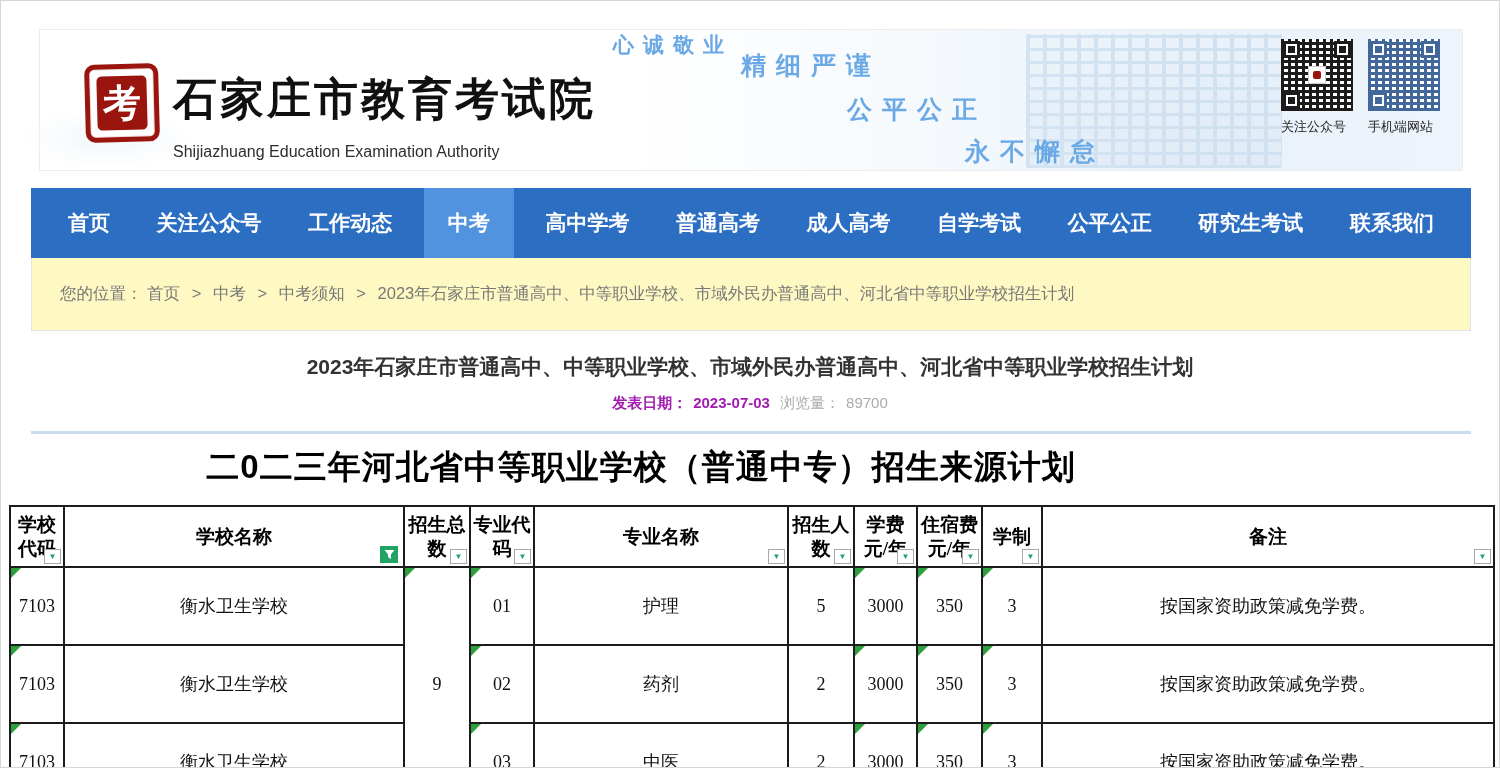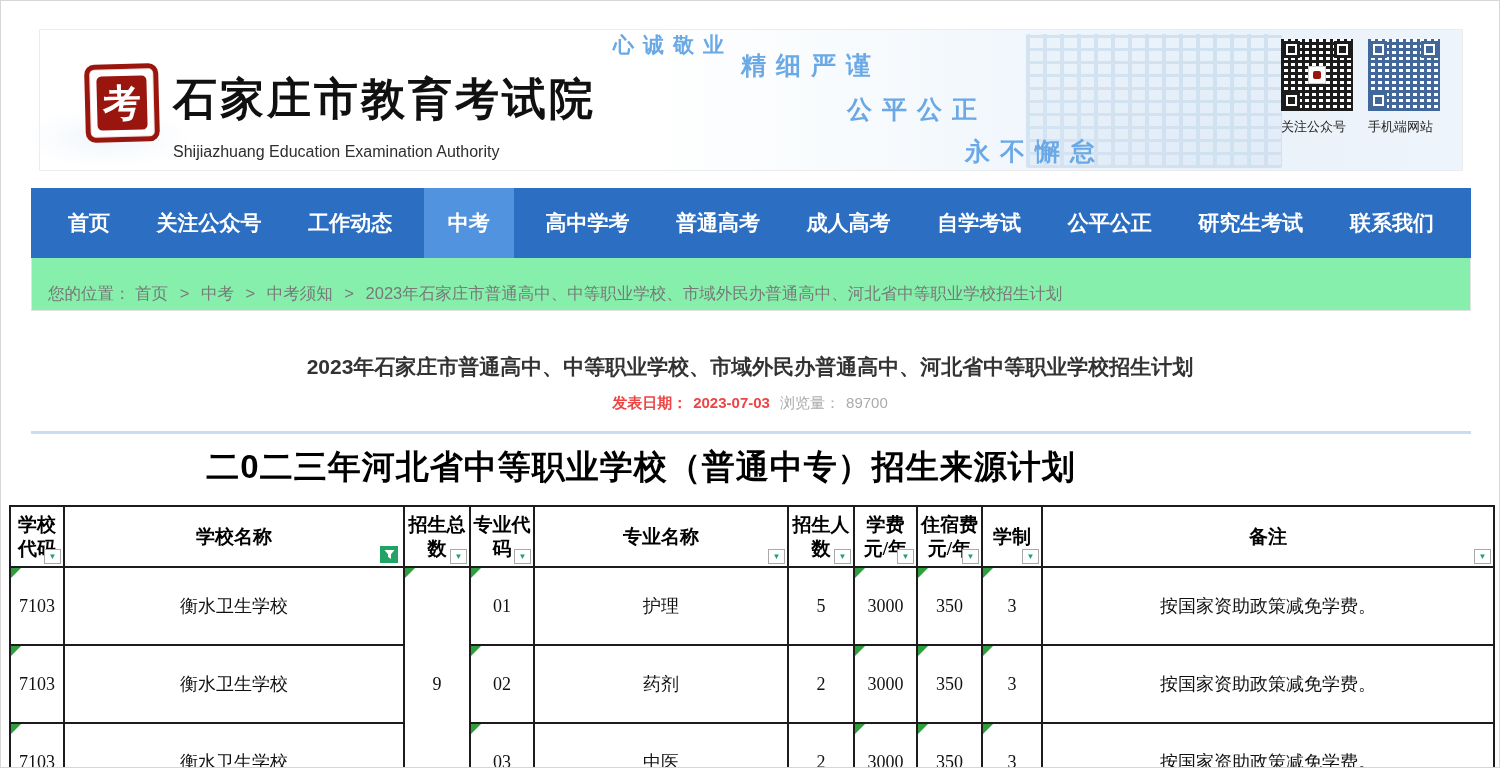--- a/index.html
+++ b/index.html
@@ -55,32 +55,32 @@
   .qr-label { margin-top:7px; font-size:13px; color:#1f1f1f; }
 
   
   .nav { position:absolute; left:30px; top:187px; width:1440px; height:70px; background:#2b6ec2;
          display:flex; align-items:stretch; justify-content:space-between; padding:0 22px; }
   .nav-item { display:flex; align-items:center; padding:0 15px; color:#fff; font-size:21px;
               font-weight:bold; text-decoration:none; cursor:pointer; white-space:nowrap; }
   .nav-item.active { background:#5193de; padding:0 24px; }
 
   
-  .breadcrumb { position:absolute; left:30px; top:257px; width:1440px; height:53px;
-                background:#86efac; border:1px solid #e3e3e3; border-top:none;
-                line-height:71px; padding-left:16px; font-size:16.5px; color:#787878;
+  .breadcrumb { position:absolute; left:30px; top:257px; width:1440px; height:73px;
+                background:#fef9c3; border:1px solid #e3e3e3; border-top:none;
+                line-height:71px; padding-left:28px; font-size:16.5px; color:#787878;
                 white-space:nowrap; overflow:hidden; }
   .breadcrumb a { color:#787878; text-decoration:none; cursor:pointer; }
   .bc-sep { margin:0 7px; }
 
   
   .article-title { position:absolute; top:352px; left:0; width:100%; text-align:center;
                    font-size:21px; font-weight:bold; color:#333; }
   .article-meta { position:absolute; top:393px; left:0; width:100%; text-align:center; font-size:15px; }
-  .meta-b { color:#ef4444; font-weight:bold; }
+  .meta-b { color:#a21caf; font-weight:bold; }
   .meta-g { color:#ababab; }
   .article-meta span { margin:0 3px; }
   .divider { position:absolute; top:430px; left:30px; width:1440px; height:3px; background:#c9dcf2; }
 
   
   .table-title { position:absolute; top:444px; left:0; width:1280px; text-align:center;
                  font-size:33px; font-weight:bold; color:#000; letter-spacing:1px; }
   table.plan { position:absolute; top:504px; left:8px; width:1484px; border-collapse:collapse;
                table-layout:fixed; font-family:"Liberation Serif", serif;border-radius:29px; }
   table.plan th, table.plan td { border:2px solid #1c1c1c; text-align:center; vertical-align:middle;

